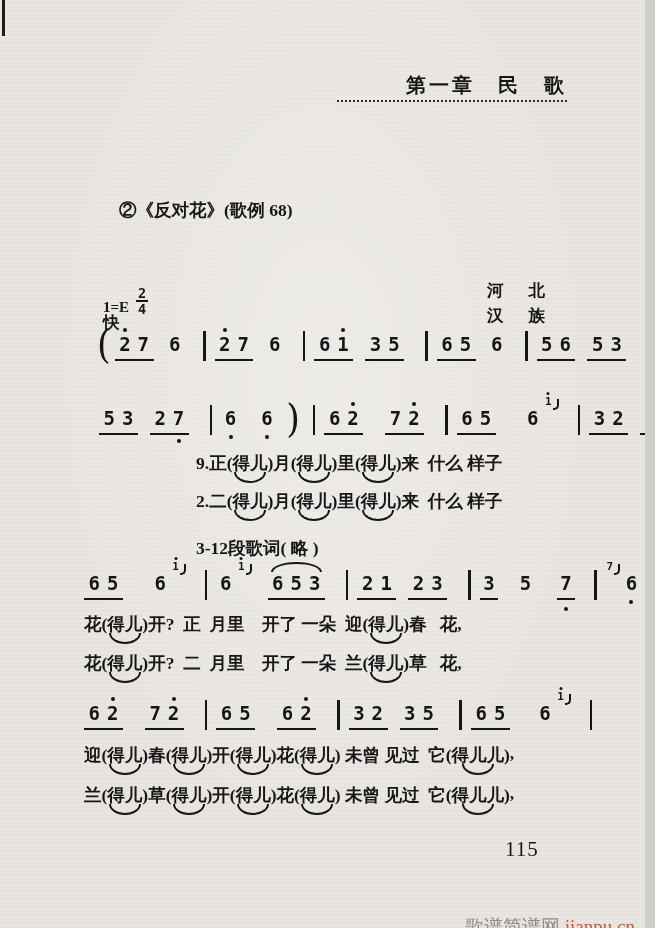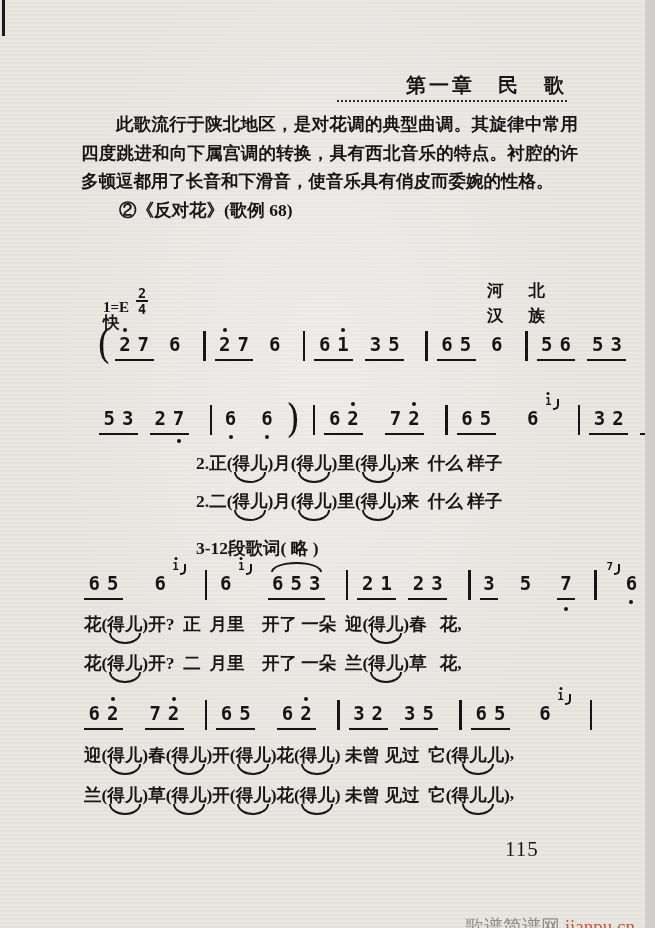--- a/index.html
+++ b/index.html
@@ -83,21 +83,20 @@
 </style>
 </head>
 <body>
 
 <div class="page">
   <div class="abs scanline"></div>
 
   <div class="abs chapter">第一章　民　歌</div>
   <div class="abs chapter-rule"></div>
 
-  <div class="abs intro">此歌流行于陕北地区，是对花调的典型曲调。其旋律中常用四度跳进和向下属宫调的转换，具有西北音乐的特点。衬腔的许多顿逗都用了长音和下滑音，使音乐具有俏皮而委婉的性格。</div>
   <div class="abs songref">②《反对花》(歌例 68)</div>
 
 
   <div class="abs keysig">
     <span>1=E</span>
     <span class="meter">
       <span class="num">2</span>
       <span class="den">4</span>
     </span>
   </div>
@@ -296,21 +295,21 @@
       <span class="tok" style="margin-left: 14px;">
         <span class="nt">6</span>
         <span class="gr">
           <span class="gn">1<span class="dA gsm"></span></span>
           <span class="ghook"></span>
         </span>
       </span>
       <span class="bar"></span>
     </div>
 
-  <div class="lrow" id="lyr0"><span class="lseg">2.正</span><span class="lseg">(得儿)<span class="larc"></span></span><span class="lseg">月</span><span class="lseg">(得儿)<span class="larc"></span></span><span class="lseg">里</span><span class="lseg">(得儿)<span class="larc"></span></span><span class="lseg">来  什么 样子</span></div>
+  <div class="lrow" id="lyr0"><span class="lseg">9.正</span><span class="lseg">(得儿)<span class="larc"></span></span><span class="lseg">月</span><span class="lseg">(得儿)<span class="larc"></span></span><span class="lseg">里</span><span class="lseg">(得儿)<span class="larc"></span></span><span class="lseg">来  什么 样子</span></div>
   <div class="lrow" id="lyr1"><span class="lseg">2.二</span><span class="lseg">(得儿)<span class="larc"></span></span><span class="lseg">月</span><span class="lseg">(得儿)<span class="larc"></span></span><span class="lseg">里</span><span class="lseg">(得儿)<span class="larc"></span></span><span class="lseg">来  什么 样子</span></div>
   <div class="lrow" id="lyr2"><span class="lseg">3-12段歌词( 略 )</span></div>
   <div class="lrow" id="lyr3"><span class="lseg">花</span><span class="lseg">(得儿)<span class="larc"></span></span><span class="lseg">开?  正  月里    开了 一朵  迎</span><span class="lseg">(得儿)<span class="larc"></span></span><span class="lseg">春   花,</span></div>
   <div class="lrow" id="lyr4"><span class="lseg">花</span><span class="lseg">(得儿)<span class="larc"></span></span><span class="lseg">开?  二  月里    开了 一朵  兰</span><span class="lseg">(得儿)<span class="larc"></span></span><span class="lseg">草   花,</span></div>
   <div class="lrow" id="lyr5"><span class="lseg">迎</span><span class="lseg">(得儿)<span class="larc"></span></span><span class="lseg">春</span><span class="lseg">(得儿)<span class="larc"></span></span><span class="lseg">开</span><span class="lseg">(得儿)<span class="larc"></span></span><span class="lseg">花</span><span class="lseg">(得儿)<span class="larc"></span></span><span class="lseg"> 未曾 见过  它</span><span class="lseg">(得儿儿)<span class="larc"></span></span><span class="lseg">,</span></div>
   <div class="lrow" id="lyr6"><span class="lseg">兰</span><span class="lseg">(得儿)<span class="larc"></span></span><span class="lseg">草</span><span class="lseg">(得儿)<span class="larc"></span></span><span class="lseg">开</span><span class="lseg">(得儿)<span class="larc"></span></span><span class="lseg">花</span><span class="lseg">(得儿)<span class="larc"></span></span><span class="lseg"> 未曾 见过  它</span><span class="lseg">(得儿儿)<span class="larc"></span></span><span class="lseg">,</span></div>
 
   <div class="abs pagenum">115</div>
 
   <div class="abs watermark">

